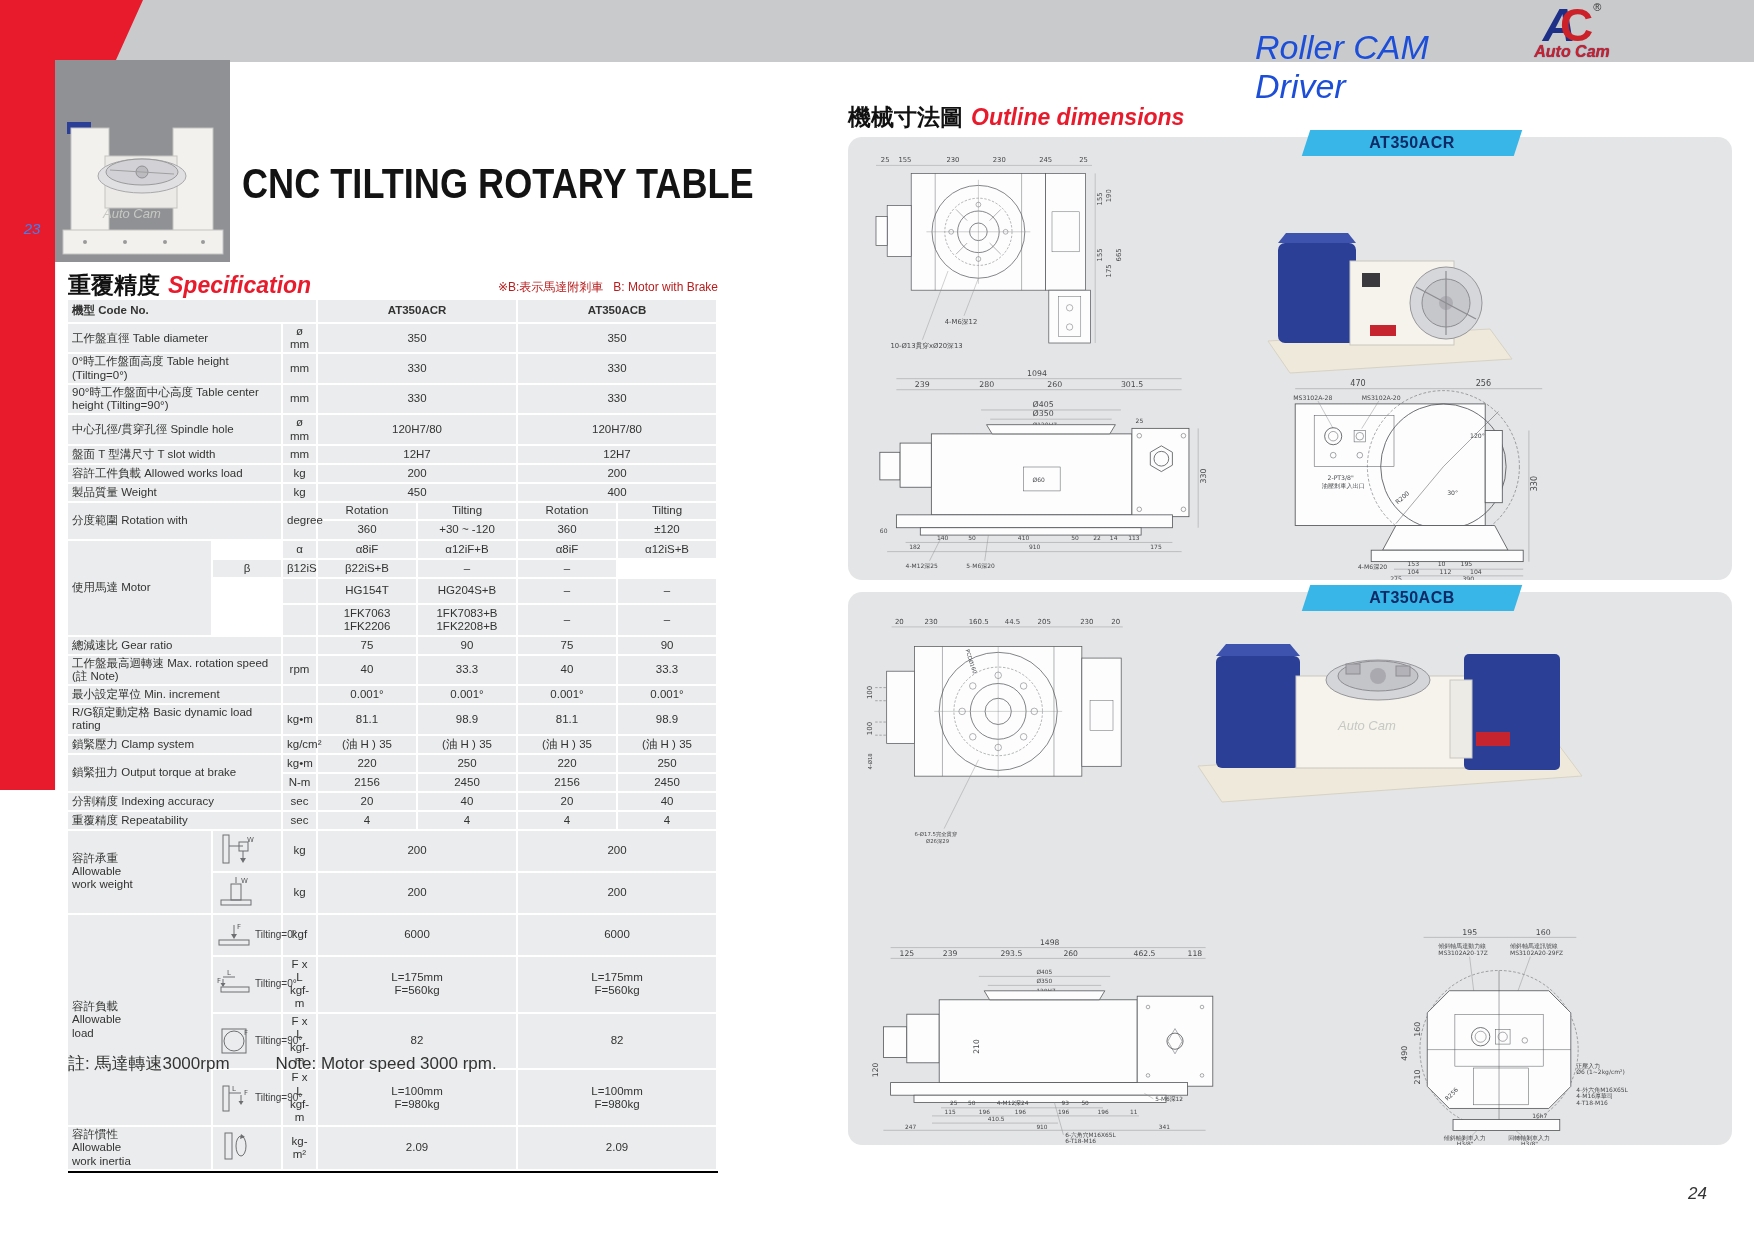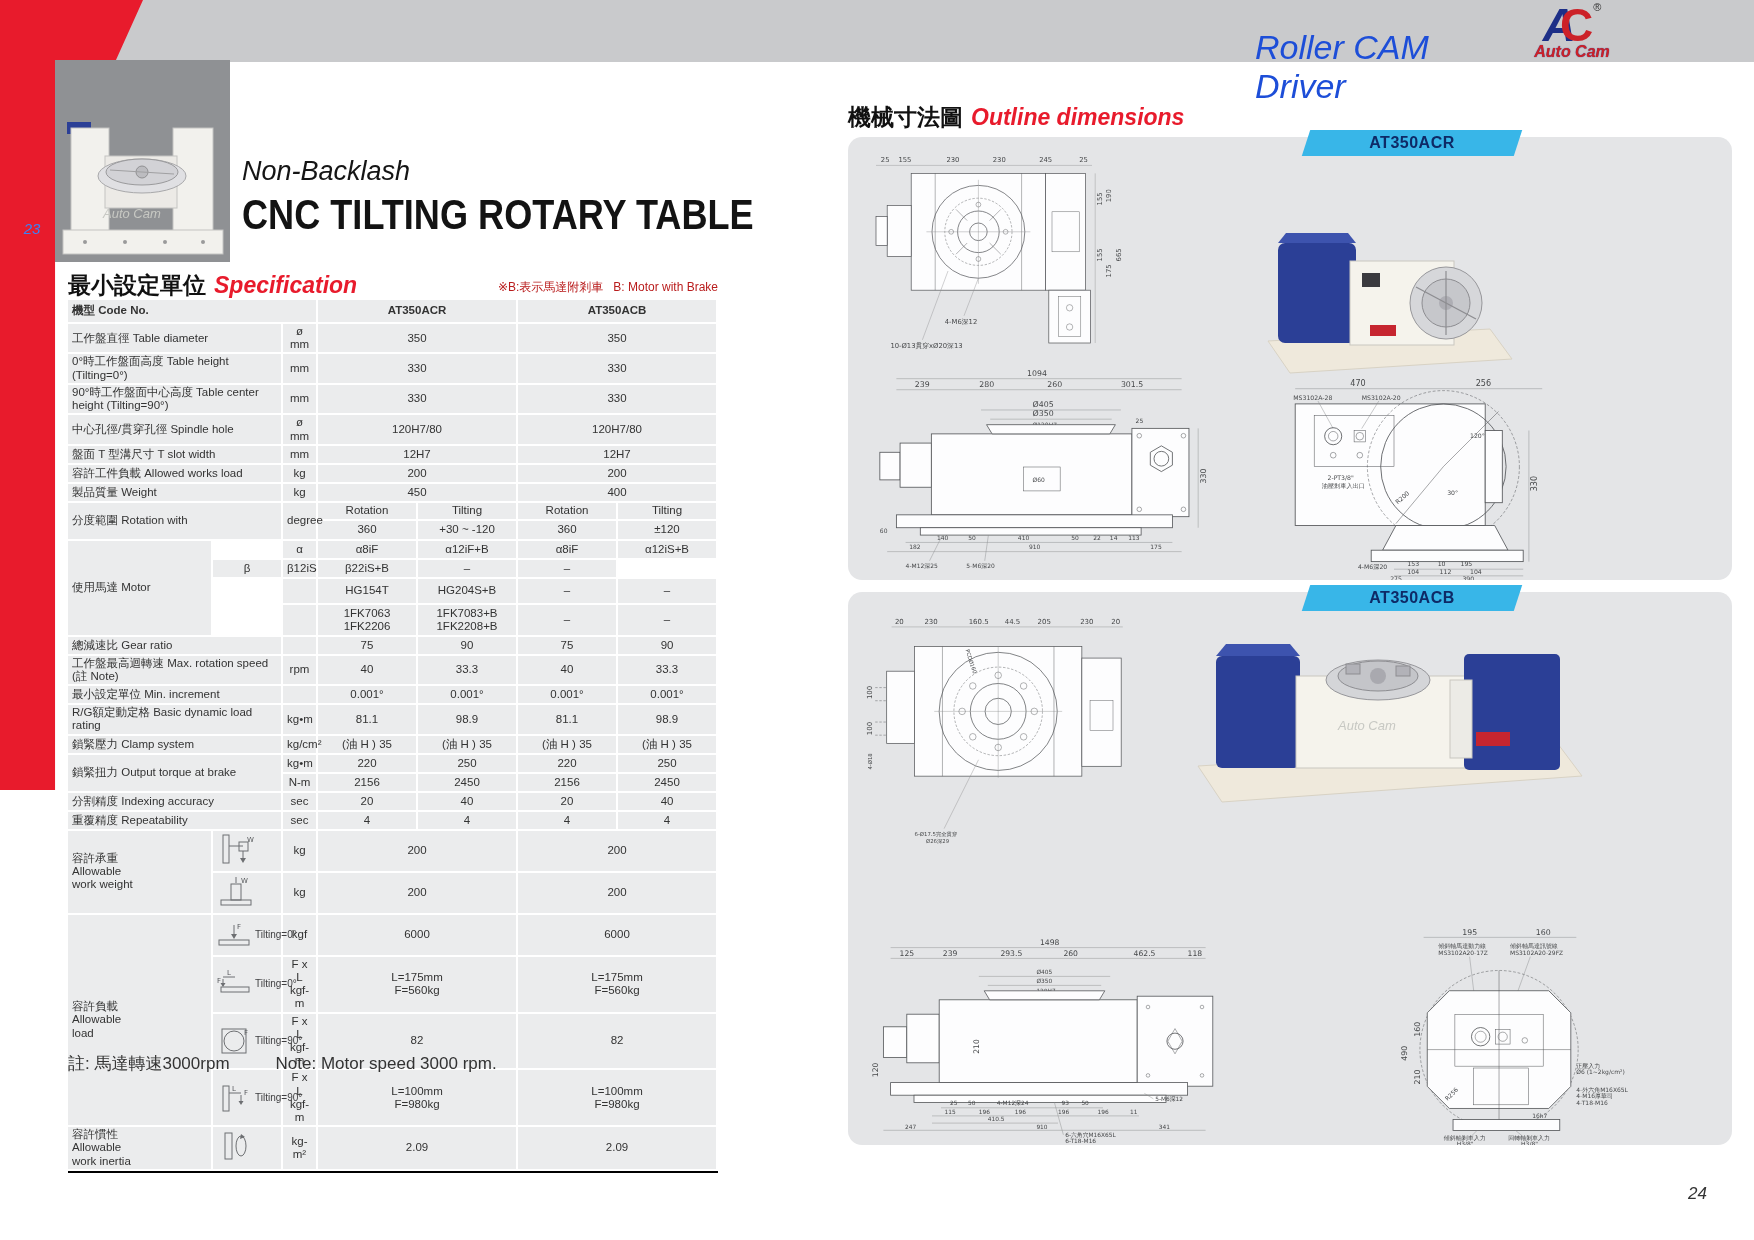--- a/index.html
+++ b/index.html
@@ -112,26 +112,25 @@
       <rect x="8" y="170" width="160" height="24" fill="#f2f1ed" stroke="#c4c4c2"></rect>
       <circle cx="30" cy="182" r="2" fill="#9a9a9a"></circle>
         <circle cx="70" cy="182" r="2" fill="#9a9a9a"></circle>
       <circle cx="110" cy="182" r="2" fill="#9a9a9a"></circle>
         <circle cx="148" cy="182" r="2" fill="#9a9a9a"></circle>
       <text class="wm" x="48" y="158">Auto Cam</text>
     </svg>
   </div>
 
   <div class="titleblock">
-    <div class="title-pre">Non-Backlash</div>
     <div class="title-main">CNC TILTING ROTARY TABLE</div>
   </div>
 
   <div class="spec-head">
-    <span class="h-zh">最小設定單位</span><span class="h-en">Specification</span>
+    <span class="h-zh">重覆精度</span><span class="h-en">Specification</span>
   </div>
   <div class="brake-note">
     <span>※B:表示馬達附剎車</span><span class="bn2">B: Motor with Brake</span>
   </div>
 
   <div class="spec-wrap">
   <table class="spec">
     <colgroup>
           <col style="width:145px">
           <col style="width:70px">

